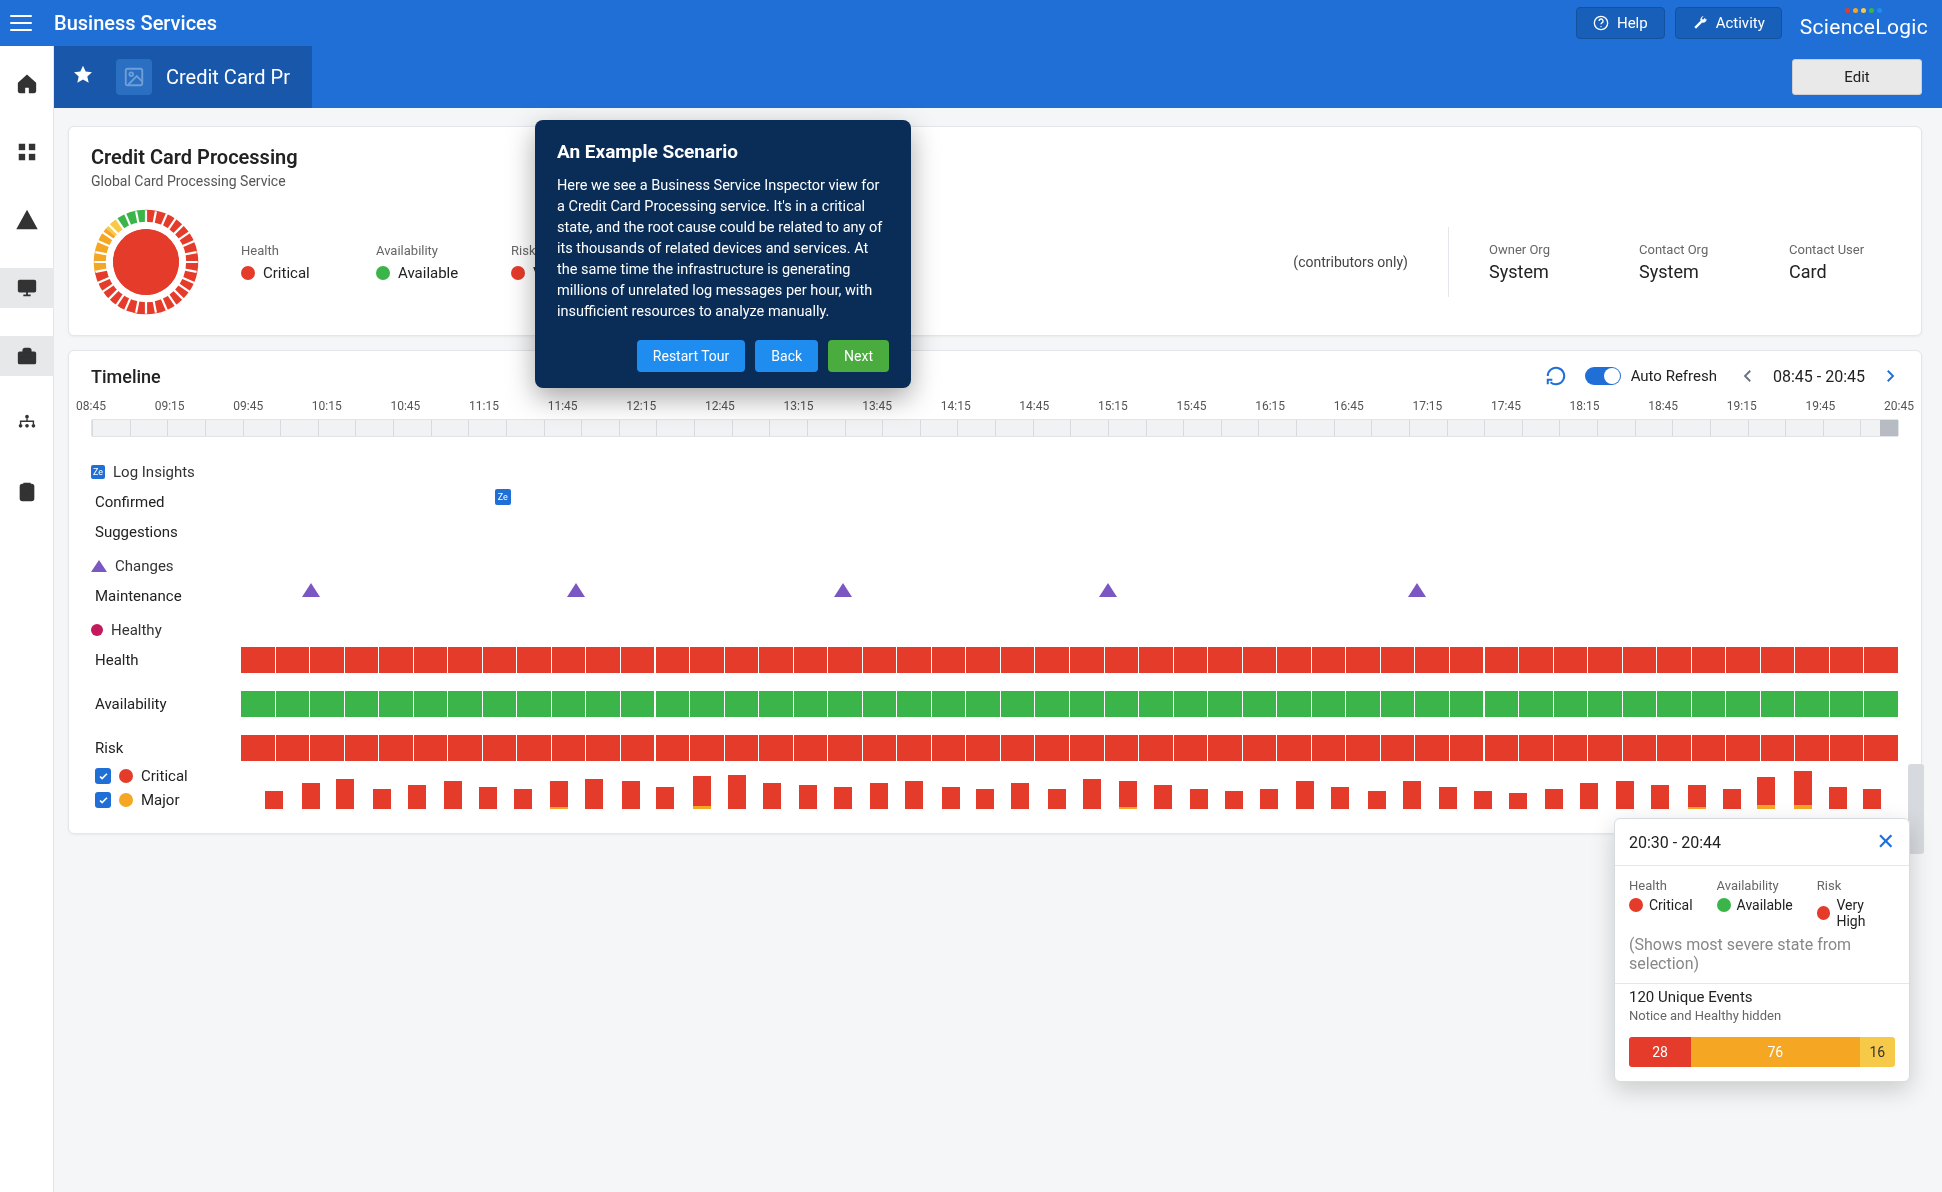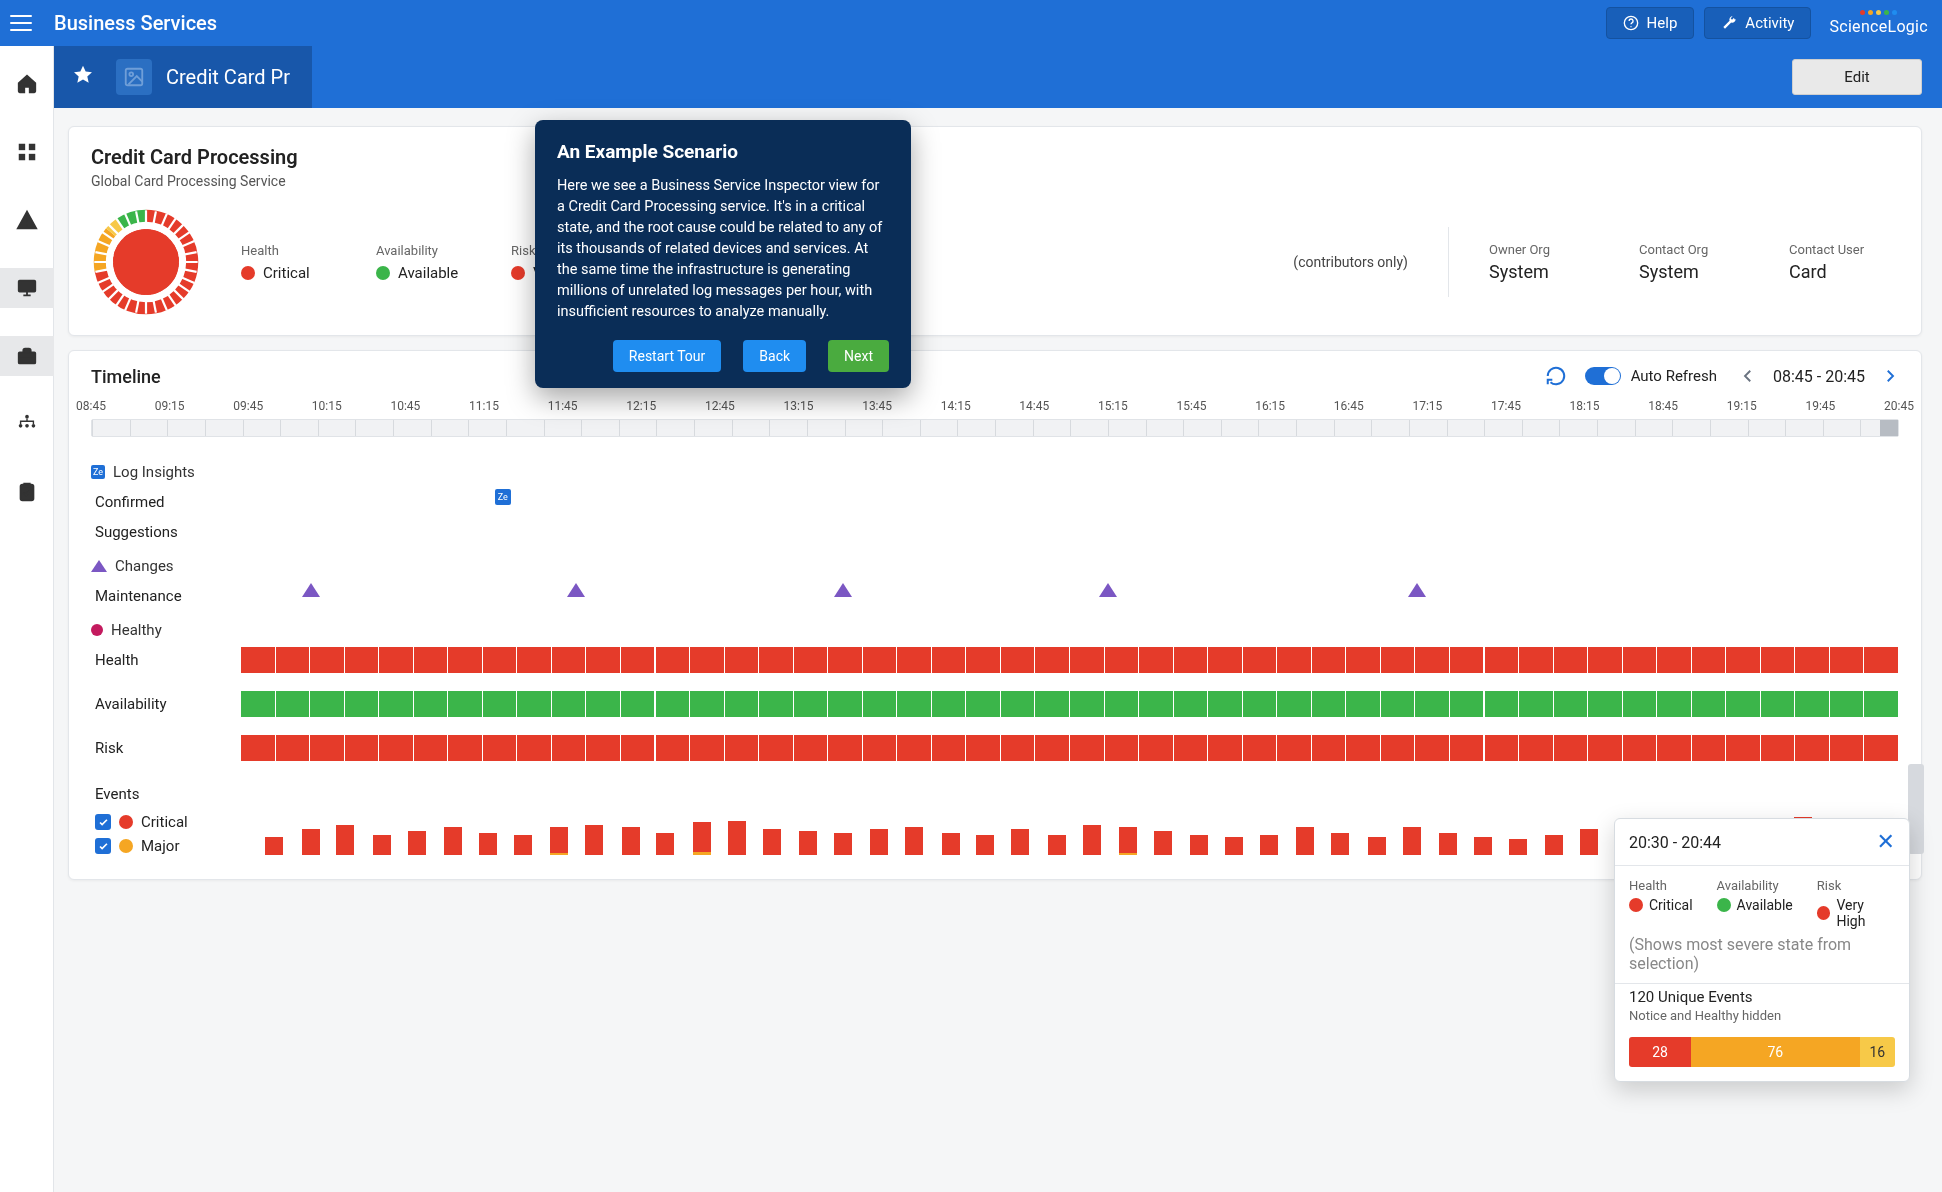--- a/index.html
+++ b/index.html
@@ -21,21 +21,21 @@
   .topbar-btn {
     display: flex; align-items: center; gap: 8px;
     background: #185fb9; border: 1px solid #1452a0;
     color: #fff; padding: 6px 16px; border-radius: 4px;
     font-size: 15px; cursor: pointer; margin-left: 10px;
   }
   .topbar-btn svg { width: 16px; height: 16px; }
   .brand { margin-left: 18px; display: flex; align-items: center; }
   .brand-dots { display: flex; gap: 3px; margin-bottom: 2px; }
   .brand-dots span { width: 5px; height: 5px; border-radius: 50%; }
-  .brand-text { font-size: 16px; font-weight: 400; letter-spacing: .3px; }
+  .brand-text { font-size: 21px; font-weight: 400; letter-spacing: .3px; }
   .brand-wrap { display:flex; flex-direction:column; align-items:center; }
 
   
   .subheader {
     height: 62px;
     background: #1f6fd6;
     display: flex; align-items: center;
     margin-left: 54px;
     padding-right: 20px;
   }
@@ -157,21 +157,21 @@
 
   
   .tour-pop {
     position: fixed; left: 535px; top: 120px;
     width: 376px; background:#0a2d57; color:#fff; border-radius:8px;
     padding: 20px 22px 16px 22px; box-shadow: 0 10px 28px rgba(0,0,0,.35);
     z-index: 50;
   }
   .tour-pop h2 { font-size:19px; margin-bottom:12px; }
   .tour-pop p { font-size:14.5px; line-height:1.45; }
-  .tour-actions { display:flex; justify-content:flex-end; gap:22px; margin-top:18px; }
+  .tour-actions { display:flex; justify-content:flex-end; gap:10px; margin-top:18px; }
   .tour-actions button { border:none; border-radius:4px; padding:8px 16px; font-size:14px; cursor:pointer; color:#fff;}
   .btn-restart { background:#1f8df0; }
   .btn-back { background:#1f8df0; }
   .btn-next { background:#4aab3f; }
 
   
   .detail-card {
     position: fixed; right: 32px; bottom: 110px; width: 296px;
     background:#fff; border:1px solid #d7dce1; border-radius:6px;
     box-shadow: 0 8px 24px rgba(0,0,0,.18);
@@ -685,21 +685,20 @@
             <div class="cell" style="left: 85.4167%; width: 2.08333%; background: rgb(229, 59, 42);"></div>
             <div class="cell" style="left: 87.5%; width: 2.08333%; background: rgb(229, 59, 42);"></div>
             <div class="cell" style="left: 89.5833%; width: 2.08333%; background: rgb(229, 59, 42);"></div>
             <div class="cell" style="left: 91.6667%; width: 2.08333%; background: rgb(229, 59, 42);"></div>
             <div class="cell" style="left: 93.75%; width: 2.08333%; background: rgb(229, 59, 42);"></div>
             <div class="cell" style="left: 95.8333%; width: 2.08333%; background: rgb(229, 59, 42);"></div>
             <div class="cell" style="left: 97.9167%; width: 2.08333%; background: rgb(229, 59, 42);"></div>
           </div>
       </div>
 
-      <div class="sublabel" style="margin-top:16px;">Events</div>
       <div style="display:flex;">
         <div style="width:150px">
           <div class="events-legend">
             <div class="row">
               <span class="chk">
                   <svg viewBox="0 0 16 16">
                     <path d="M3 8l3 3 7-7" stroke="#fff" stroke-width="2.5" fill="none"></path>
                   </svg>
                 </span>
               <span class="dot" style="background:#e53b2a"></span>

